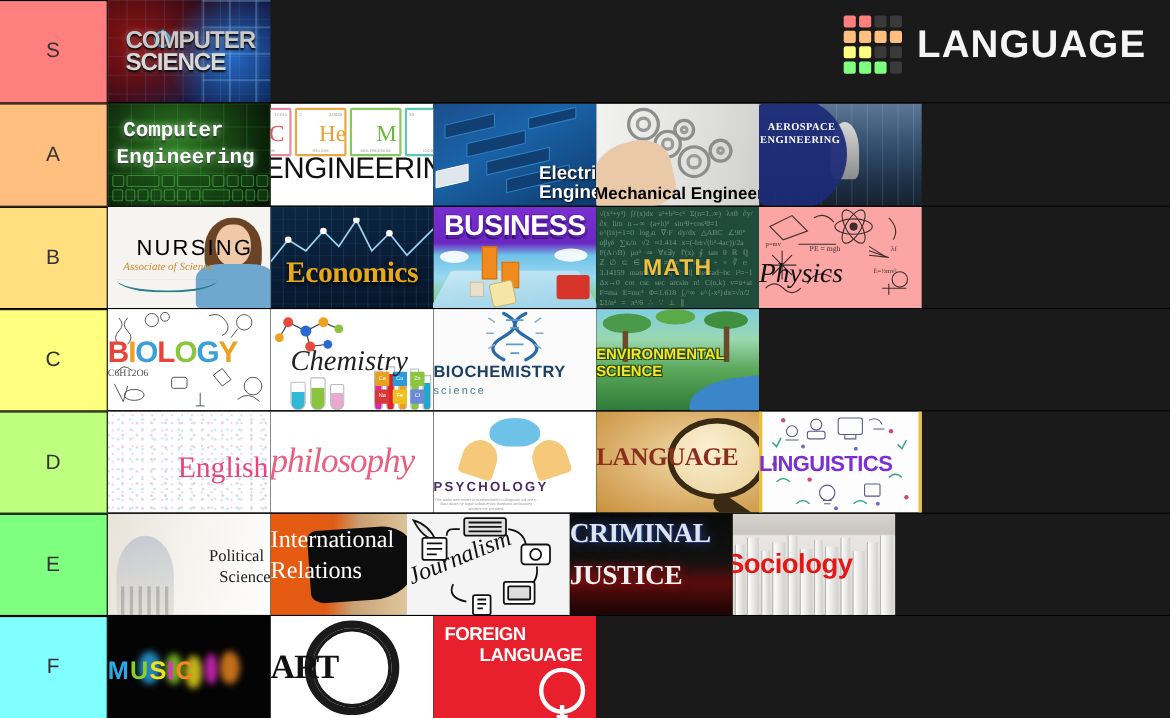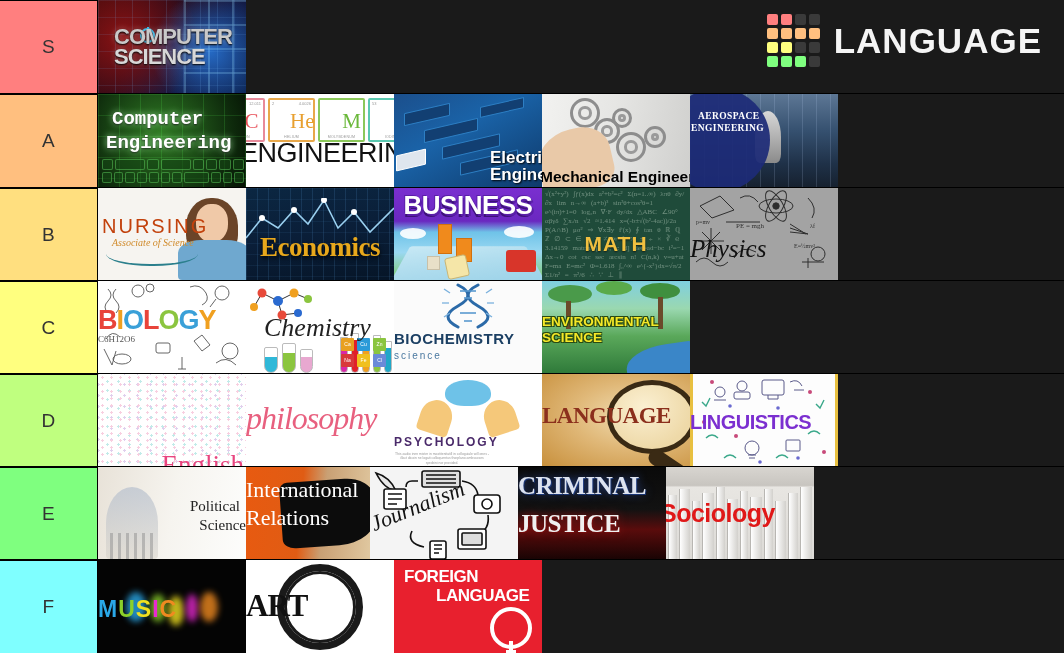--- a/index.html
+++ b/index.html
@@ -118,21 +118,21 @@
     border-radius:50%; background:#1d2b77; opacity:.93; }
   .ae-t1 { left:8px; top:18px; font-size:9.5px; color:#fff;
     font-family:"Liberation Serif", serif; letter-spacing:.4px; }
   .ae-t2 { left:1px; top:30px; font-size:9.5px; color:#fff;
     font-family:"Liberation Serif", serif; letter-spacing:.4px; }
   .ae-shut { position:absolute; left:44%; top:18%; width:26px; height:52px;
     background:linear-gradient(180deg,#d8d8d8,#8b8b8b); border-radius:50% 50% 18% 18%; }
 
   
   .nu-bg { width:100%; height:100%; background:#f6f4f0; }
-  .nu-t1 { left:4px; top:28px; font-size:20px; color:#c2410c;
+  .nu-t1 { left:26px; top:28px; font-size:20px; color:#000000;
     font-family:"Liberation Sans", sans-serif; font-weight:400; letter-spacing:2px; }
   .nu-t2 { left:14px; top:50px; font-size:10px; color:#d08a2a;
     font-family:"Liberation Serif", serif; font-style:italic; font-weight:400; }
   .nu-wave { position:absolute; left:8px; top:66px; width:92px; height:12px;
     border-bottom:2px solid #2b7f8c; border-radius:0 0 48% 48%/0 0 100% 100%; }
   .nu-person { position:absolute; right:-4px; bottom:0; width:72px; height:84px; }
   .nu-hair { position:absolute; left:8px; top:2px; width:52px; height:58px;
     background:#6b4428; border-radius:48% 48% 36% 36%; }
   .nu-face { position:absolute; left:18px; top:8px; width:32px; height:38px;
     background:#f0c9a8; border-radius:46%; }
@@ -171,21 +171,21 @@
   
   .ma-bg { width:100%; height:100%; background:#1f4b3a; }
   .ma-chalk { position:absolute; inset:0; opacity:.42; color:#d8e8d8;
     font-family:"Liberation Serif", serif; font-size:7px; line-height:9px;
     padding:2px 3px; overflow:hidden; word-spacing:3px; }
   .ma-t { ctr; top:45px; font-size:21px; color:#f0c040;
     font-family:"Liberation Sans", sans-serif; letter-spacing:1px;
     text-shadow:0 1px 2px rgba(0,0,0,.6); }
 
   
-  .ph-bg { width:100%; height:100%; background:#a3a3a3; }
+  .ph-bg { width:100%; height:100%; background:#fca5a5; }
   .ph-doodle { position:absolute; inset:0; opacity:.85; }
   .ph-t { ctr; top:48px; font-size:25px; color:#111;
     font-family:"Liberation Serif", serif; font-weight:400; font-style:italic; }
 
   
   .bi-bg { width:100%; height:100%; background:#fff; }
   .bi-t { ctr; top:26px; font-size:27px;
     font-family:"Liberation Sans", sans-serif; letter-spacing:-1px; }
   .bi-t span:nth-child(1){color:#e8443a}.bi-t span:nth-child(2){color:#f0a020}
   .bi-t span:nth-child(3){color:#3aa0d8}.bi-t span:nth-child(4){color:#e8443a}
@@ -224,21 +224,21 @@
   
   .en2-bg { width:100%; height:100%; background:#fff; }
   .en2-noise { position:absolute; inset:0; opacity:.55;
     background-image:
       radial-gradient(circle, #f4a8c8 1.2px, transparent 1.4px),
       radial-gradient(circle, #8fdcd8 1.2px, transparent 1.4px),
       radial-gradient(circle, #c8a8e0 1.1px, transparent 1.3px);
     background-size: 9px 7px, 11px 9px, 13px 11px;
     background-position: 0 0, 4px 3px, 7px 5px; }
   .en2-t { right:2px; top:38px; font-size:27px; color:#e8457f;
-    font-family:"Liberation Serif", serif; font-weight:400;margin-top:40px; }
+    font-family:"Liberation Serif", serif; font-weight:400; }
 
   
   .pl-bg { width:100%; height:100%; background:#fff; }
   .pl-t { ctr; top:28px; font-size:32px; color:#e8607f;
     font-family:"Liberation Serif", serif; font-style:italic; font-weight:400;
     letter-spacing:-1px; }
 
   
   .ps-bg { width:100%; height:100%; background:#fff; }
   .ps-brain { position:absolute; left:50%; transform:translateX(-50%); top:6px;

